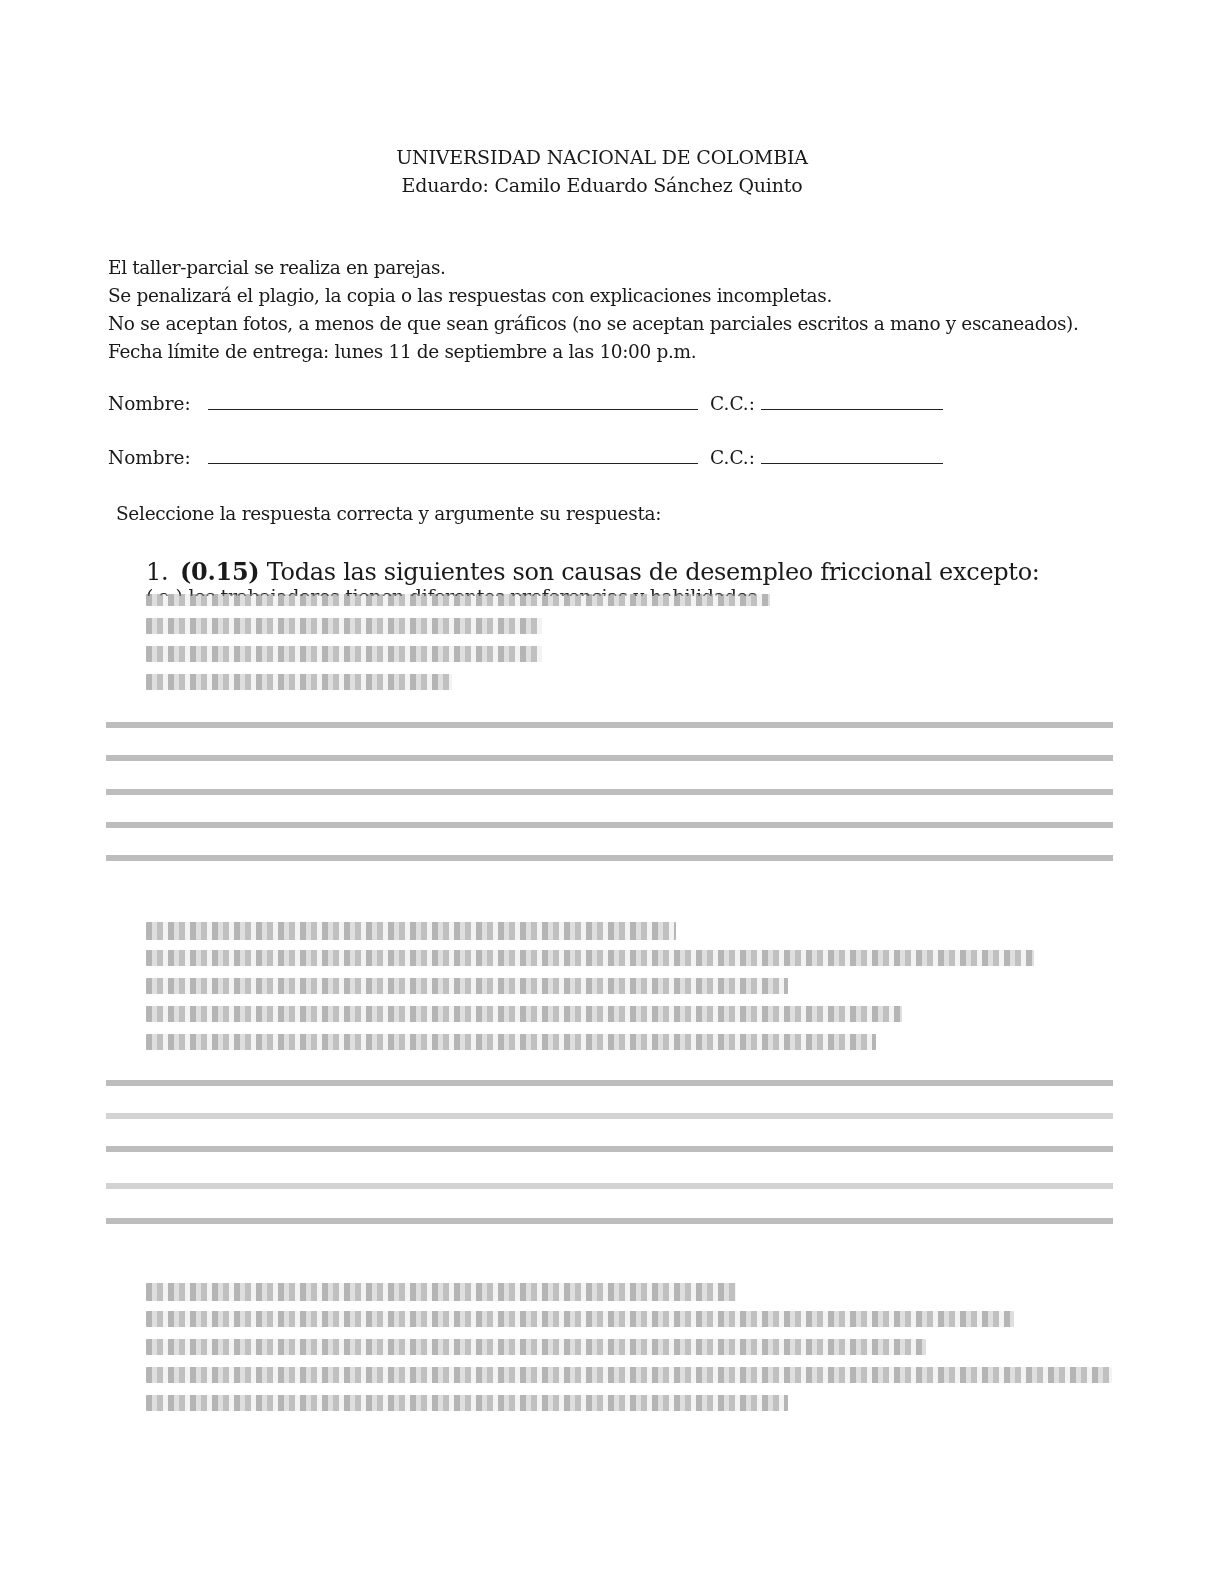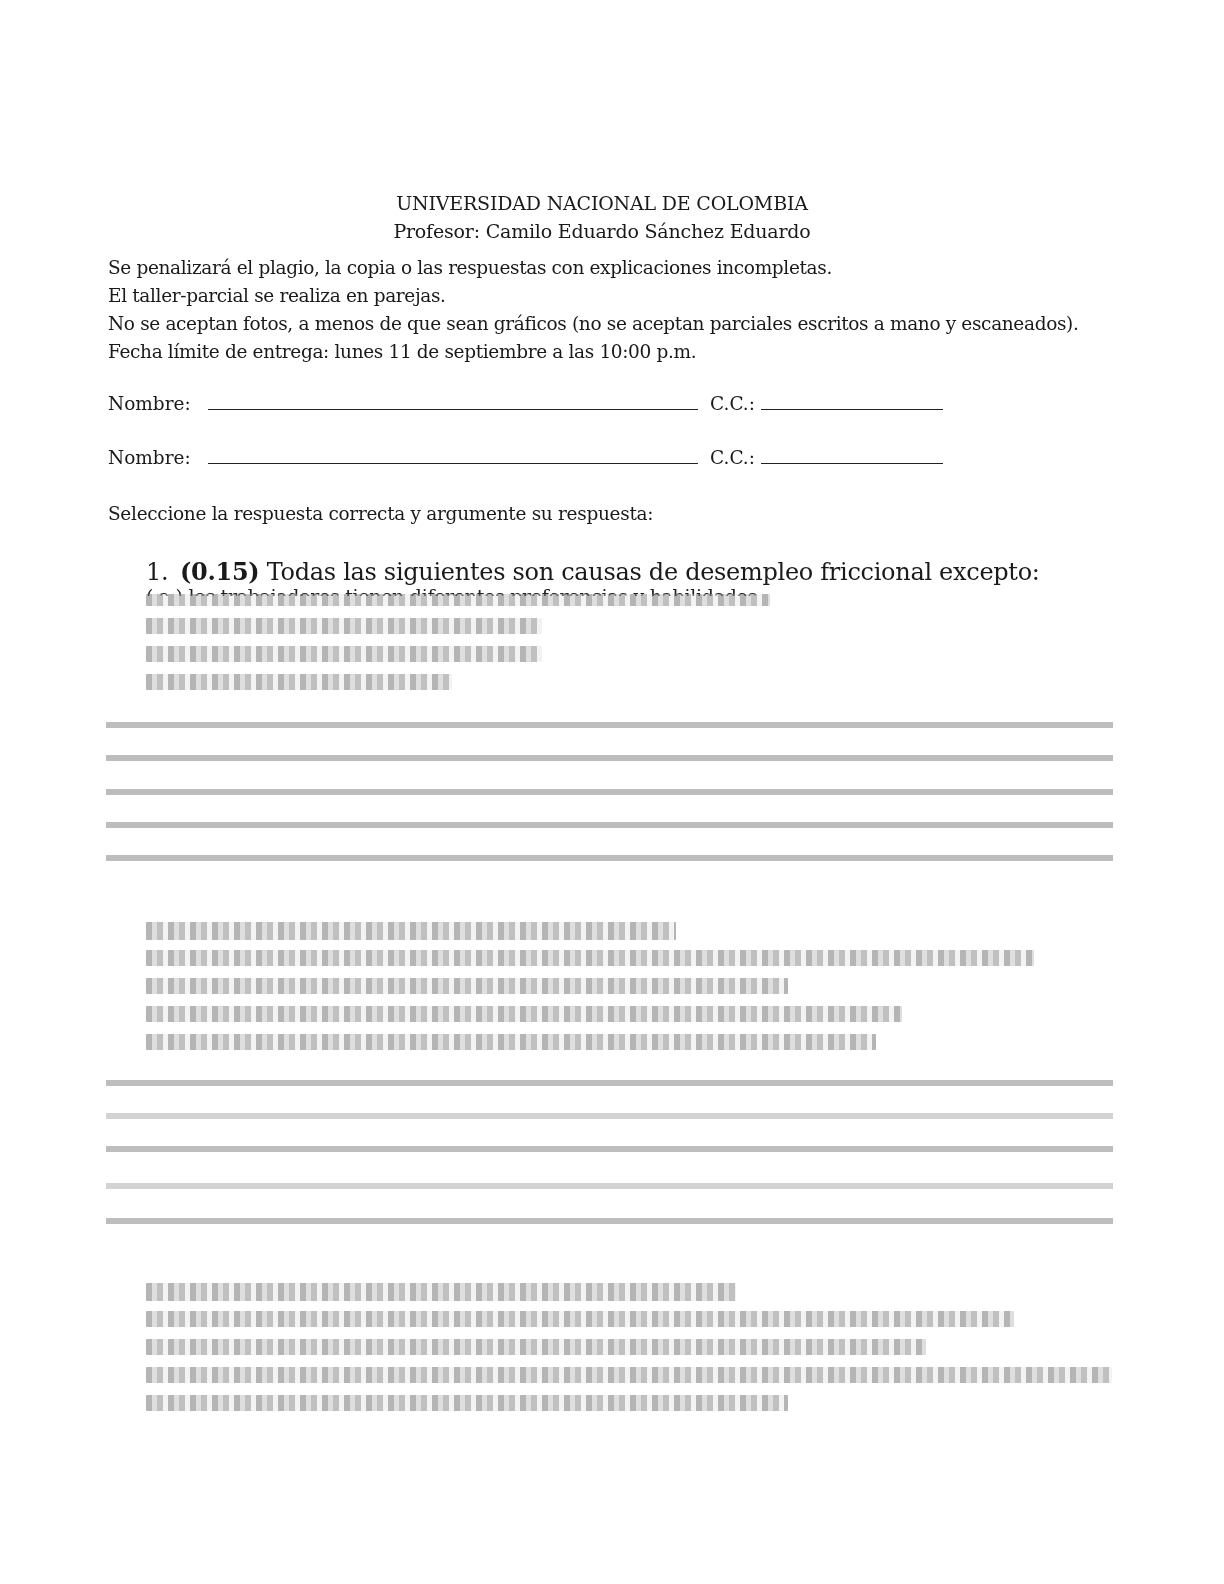--- a/index.html
+++ b/index.html
@@ -2,31 +2,31 @@
 <html><head>
 <meta charset="utf-8">
 <style>
   html, body { margin: 0; padding: 0; background: #ffffff; }
   body {
     width: 1224px; height: 1584px; position: relative; overflow: hidden;
     font-family: "DejaVu Serif", "Liberation Serif", serif;
     color: #1a1a1a;
   }
   .page { position: absolute; left: 0; top: 0; width: 1224px; height: 1584px; }
-  .header { position: absolute; left: 0; width: 1204px; text-align: center; top: 143px; margin-top: 46px; }
+  .header { position: absolute; left: 0; width: 1204px; text-align: center; top: 143px; }
   .header div { font-size: 19px; line-height: 28px; letter-spacing: -0.2px; }
   .instr { position: absolute; left: 108px; top: 254px; }
   .instr div { font-size: 18.5px; line-height: 28px; letter-spacing: -0.35px; white-space: nowrap; }
   .namerow { position: absolute; left: 108px; font-size: 18.5px; white-space: nowrap; text-decoration: underline; }
   .namerow .lbl { display: inline-block; width: 100px; }
   .namerow .blank { display: inline-block; border-bottom: 1.2px solid #222; vertical-align: baseline; height: 14px; }
   .namerow .blank.long { width: 490px; }
   .namerow .cc { display: inline-block; margin-left: 12px; }
   .namerow .blank.short { width: 182px; margin-left: 6px; }
-  .select-prompt { position: absolute; left: 108px; top: 503px; font-size: 18.5px; letter-spacing: -0.3px; }
+  .select-prompt { position: absolute; left: 116px; top: 503px; font-size: 18.5px; letter-spacing: -0.3px; }
   .q1 { position: absolute; left: 146px; top: 557px; font-size: 24px; letter-spacing: -0.3px; white-space: nowrap; }
   .q1 .num { display: inline-block; width: 34px; }
   .q1 .pts { font-weight: bold; }
   .opt-a-peek {
     position: absolute; left: 146px; top: 585px; height: 11px; overflow: hidden;
     font-size: 19px; white-space: nowrap; letter-spacing: -0.3px; color: #222;
   }
   .opt-a-peek span { position: relative; top: -0px; display: inline-block; }
   .blur-line { position: absolute; height: 16px; border-radius: 1px;
     background:
@@ -36,26 +36,26 @@
   .ans-line { position: absolute; left: 106px; width: 1007px; height: 6px; background: #bdbdbd; }
   .ans-line.light { background: #d3d3d3; }
 </style>
 </head>
 <body>
 
 <div class="page">
 
   <div class="header">
     <div>UNIVERSIDAD NACIONAL DE COLOMBIA</div>
-    <div>Profesor: Camilo Eduardo Sánchez Eduardo</div>
+    <div>Eduardo: Camilo Eduardo Sánchez Quinto</div>
   </div>
 
   <div class="instr">
+    <div>El taller-parcial se realiza en parejas.</div>
     <div>Se penalizará el plagio, la copia o las respuestas con explicaciones incompletas.</div>
-    <div>El taller-parcial se realiza en parejas.</div>
     <div>No se aceptan fotos, a menos de que sean gráficos (no se aceptan parciales escritos a mano y escaneados).</div>
     <div>Fecha límite de entrega: lunes 11 de septiembre a las 10:00 p.m.</div>
   </div>
 
   <div class="namerow" style="top:393px;">
     <span class="lbl">Nombre:</span><span class="blank long"></span><span class="cc">C.C.:</span><span class="blank short"></span>
   </div>
   <div class="namerow" style="top:447px;">
     <span class="lbl">Nombre:</span><span class="blank long"></span><span class="cc">C.C.:</span><span class="blank short"></span>
   </div>

